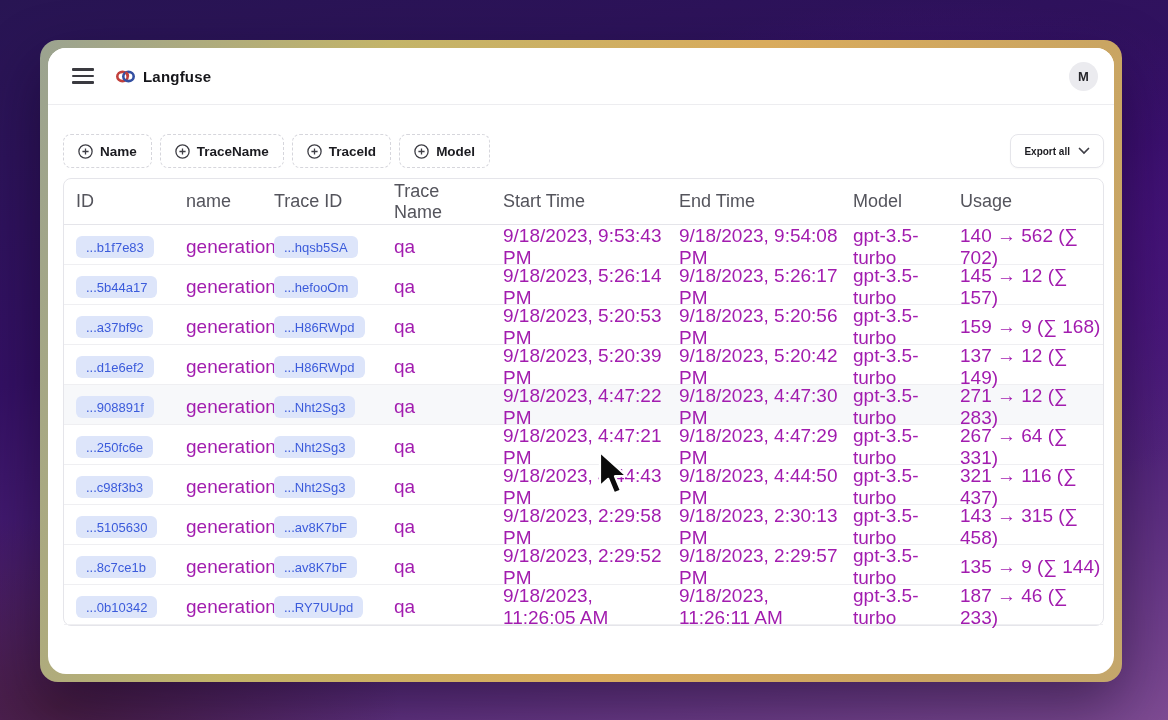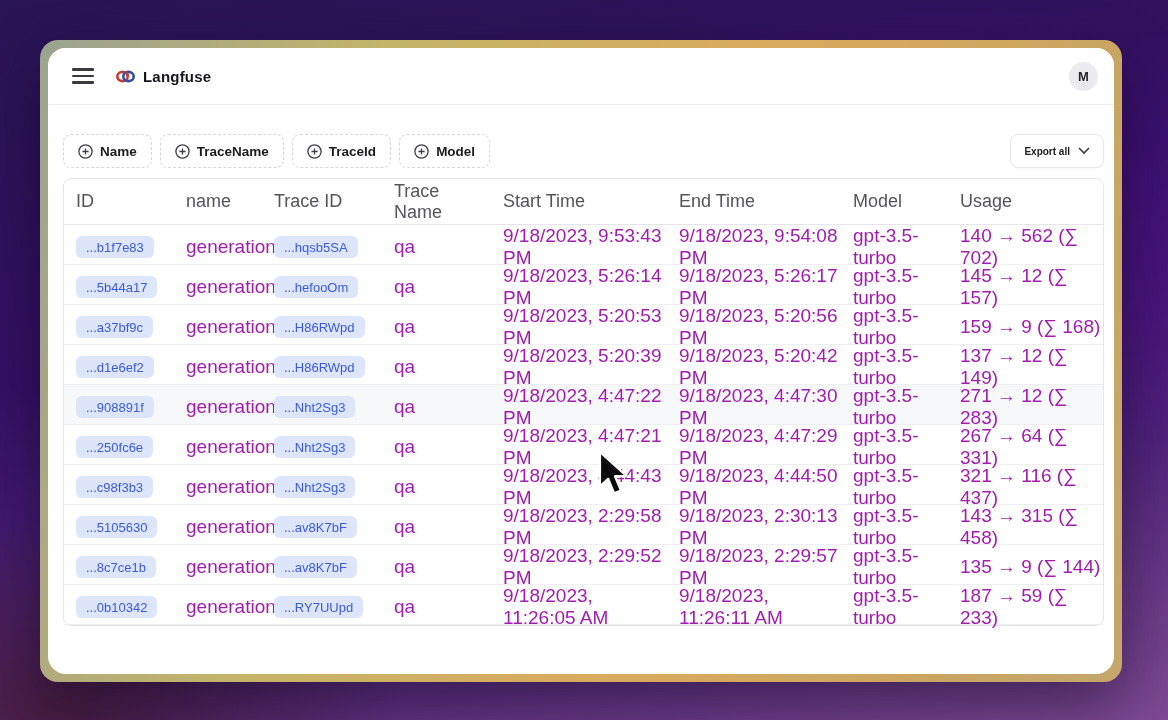--- a/index.html
+++ b/index.html
@@ -247,21 +247,21 @@
         </div>
 
         <div class="tr row">
           <div><span class="pill">...0b10342</span></div>
           <div class="td">generation</div>
           <div><span class="pill">...RY7UUpd</span></div>
           <div class="td">qa</div>
           <div class="td">9/18/2023, 11:26:05 AM</div>
           <div class="td">9/18/2023, 11:26:11 AM</div>
           <div class="td">gpt-3.5-turbo</div>
-          <div class="td">187 → 59 (∑ 233)</div>
+          <div class="td">187 → 46 (∑ 233)</div>
         </div>
 
       </div>
     </div>
   </div>
 </div>
 
 <svg class="cursor" width="34" height="46" viewBox="0 0 21 28">
   <path d="M1.2 1 L1.2 22.3 L6.3 17.6 L10 26.6 L14.2 24.8 L10.5 16 L17.8 16 Z" fill="#0b0b0b" stroke="#ffffff" stroke-width="1.4" stroke-linejoin="round"></path>
 </svg>

